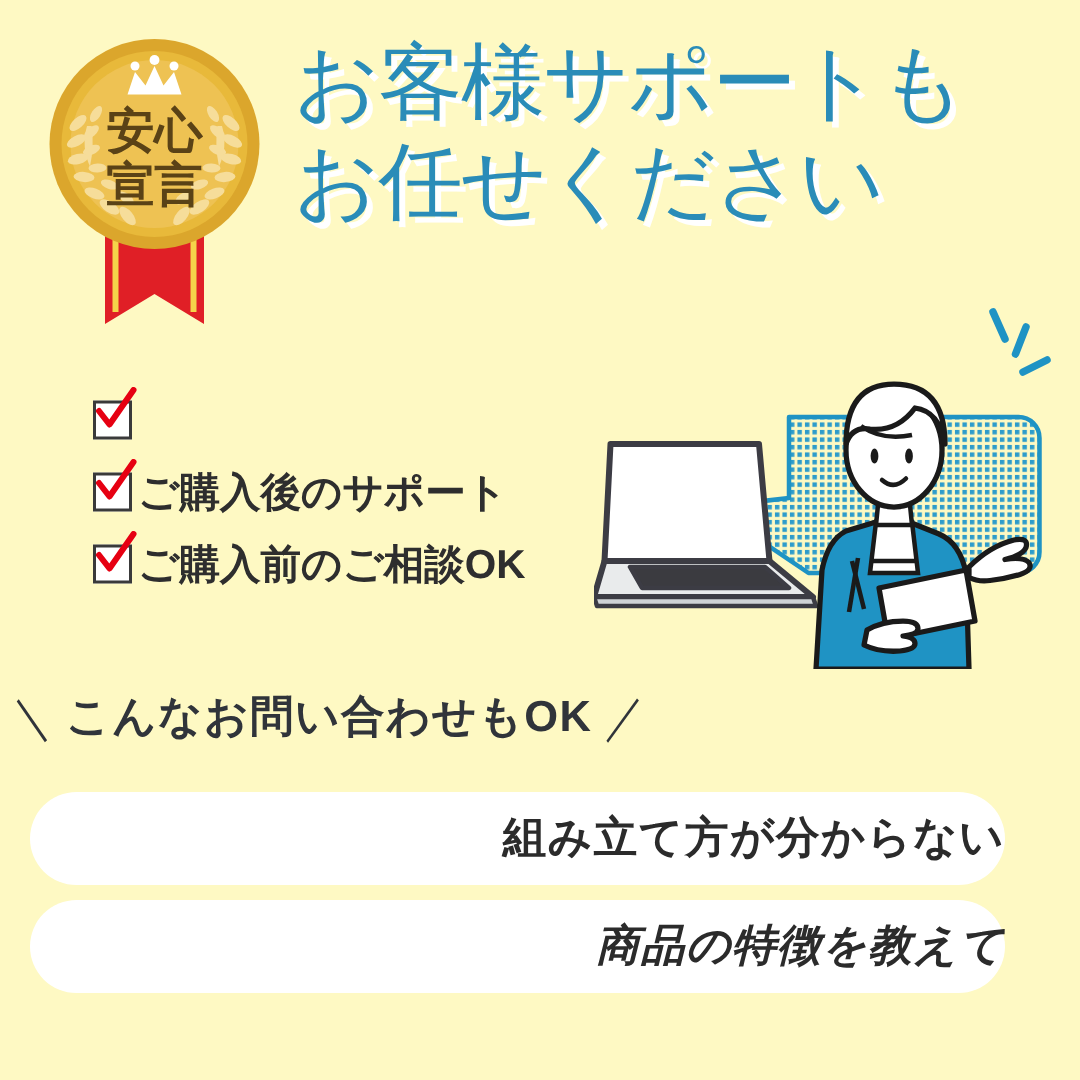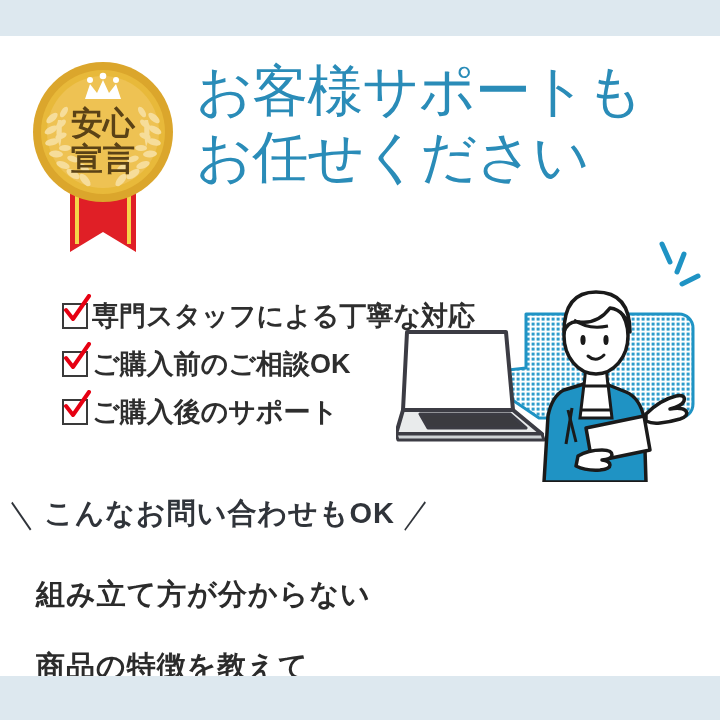--- a/index.html
+++ b/index.html
@@ -2,21 +2,21 @@
 <html><head>
 <meta charset="utf-8">
 <style>
   html,body{margin:0;padding:0;}
   body{
     width:720px;height:720px;overflow:hidden;
     background:#dde8ef;
     font-family:"Liberation Sans","DejaVu Sans",sans-serif;
     -webkit-font-smoothing:antialiased;
   }
-  .banner{position:relative;width:720px;height:640px;background:#ffffff;overflow:hidden;margin-top:36px;}
+  .banner{position:relative;width:720px;height:720px;background:#fef9c3;overflow:hidden;}
 
   
   .badge{position:absolute;left:28px;top:18px;width:150px;height:200px;}
   .badge svg{display:block;width:150px;height:200px;}
 
   
   .headline{
     position:absolute;left:196px;top:22px;width:510px;
     color:#2a8cb8;
     font-size:56px;line-height:66px;font-weight:400;
@@ -49,30 +49,30 @@
   .subheading{
     position:absolute;left:0;top:458px;width:720px;text-align:left;
     font-size:29px;font-weight:700;color:#30343a;letter-spacing:1px;
     white-space:nowrap;
   }
   .subheading .slash{display:inline-block;font-weight:400;color:#30343a;
     transform:scaleY(1.25);margin:0 8px;font-size:27px;}
 
   
   .pill{
-    position:absolute;left:36px;width:650px;height:62px;
+    position:absolute;left:20px;width:650px;height:62px;
     background:#ffffff;border-radius:33px;
-    display:flex;align-items:center;justify-content:flex-start;
+    display:flex;align-items:center;justify-content:flex-end;
   }
   .pill .pill-text{
     font-size:29px;font-weight:700;color:#2b2b2b;letter-spacing:1px;
     white-space:nowrap;
   }
   #pill-0{top:528px;}
-  #pill-1{top:600px;}
+  #pill-1{top:600px;font-style:italic;}
 </style>
 </head>
 <body>
 
 <div class="banner">
 
   <div class="badge">
     <svg viewBox="0 0 150 200" xmlns="http://www.w3.org/2000/svg">
 
       <g>
@@ -137,41 +137,40 @@
   </div>
 
   <div class="checklist">
 
     <div class="check-row">
       <span class="cbox">
         <svg class="tick" viewBox="0 0 30 30" xmlns="http://www.w3.org/2000/svg">
           <path d="M4 16 L11 25 L27 2" stroke="#e60012" stroke-width="4" fill="none" stroke-linecap="round" stroke-linejoin="round"></path>
         </svg>
       </span>
-      <span class="check-label">専門スタッフによる丁寧な対応</span>
+    </div>
+
+    <div class="check-row">
+      <span class="cbox">
+        <svg class="tick" viewBox="0 0 30 30" xmlns="http://www.w3.org/2000/svg">
+          <path d="M4 16 L11 25 L27 2" stroke="#e60012" stroke-width="4" fill="none" stroke-linecap="round" stroke-linejoin="round"></path>
+        </svg>
+      </span>
+      <span class="check-label">ご購入後のサポート</span>
     </div>
 
     <div class="check-row">
       <span class="cbox">
         <svg class="tick" viewBox="0 0 30 30" xmlns="http://www.w3.org/2000/svg">
           <path d="M4 16 L11 25 L27 2" stroke="#e60012" stroke-width="4" fill="none" stroke-linecap="round" stroke-linejoin="round"></path>
         </svg>
       </span>
       <span class="check-label">ご購入前のご相談OK</span>
     </div>
 
-    <div class="check-row">
-      <span class="cbox">
-        <svg class="tick" viewBox="0 0 30 30" xmlns="http://www.w3.org/2000/svg">
-          <path d="M4 16 L11 25 L27 2" stroke="#e60012" stroke-width="4" fill="none" stroke-linecap="round" stroke-linejoin="round"></path>
-        </svg>
-      </span>
-      <span class="check-label">ご購入後のサポート</span>
-    </div>
-
   </div>
 
   <div class="illus">
     <svg viewBox="0 0 324 250" xmlns="http://www.w3.org/2000/svg">
       <defs>
         <pattern id="dots" width="5" height="5" patternUnits="userSpaceOnUse">
           <rect width="3" height="3" x="0.6" y="0.6" fill="#2e9ccb"></rect>
         </pattern>
       </defs>
 

